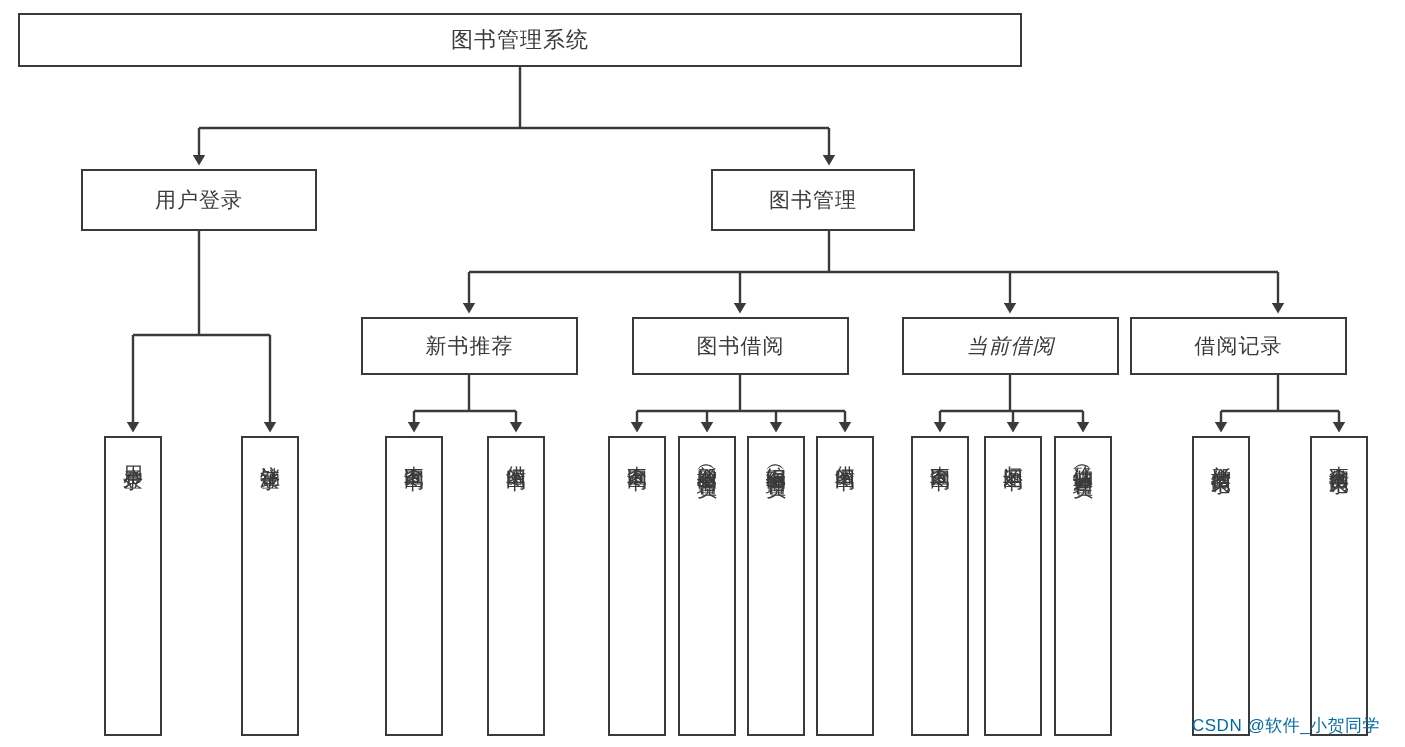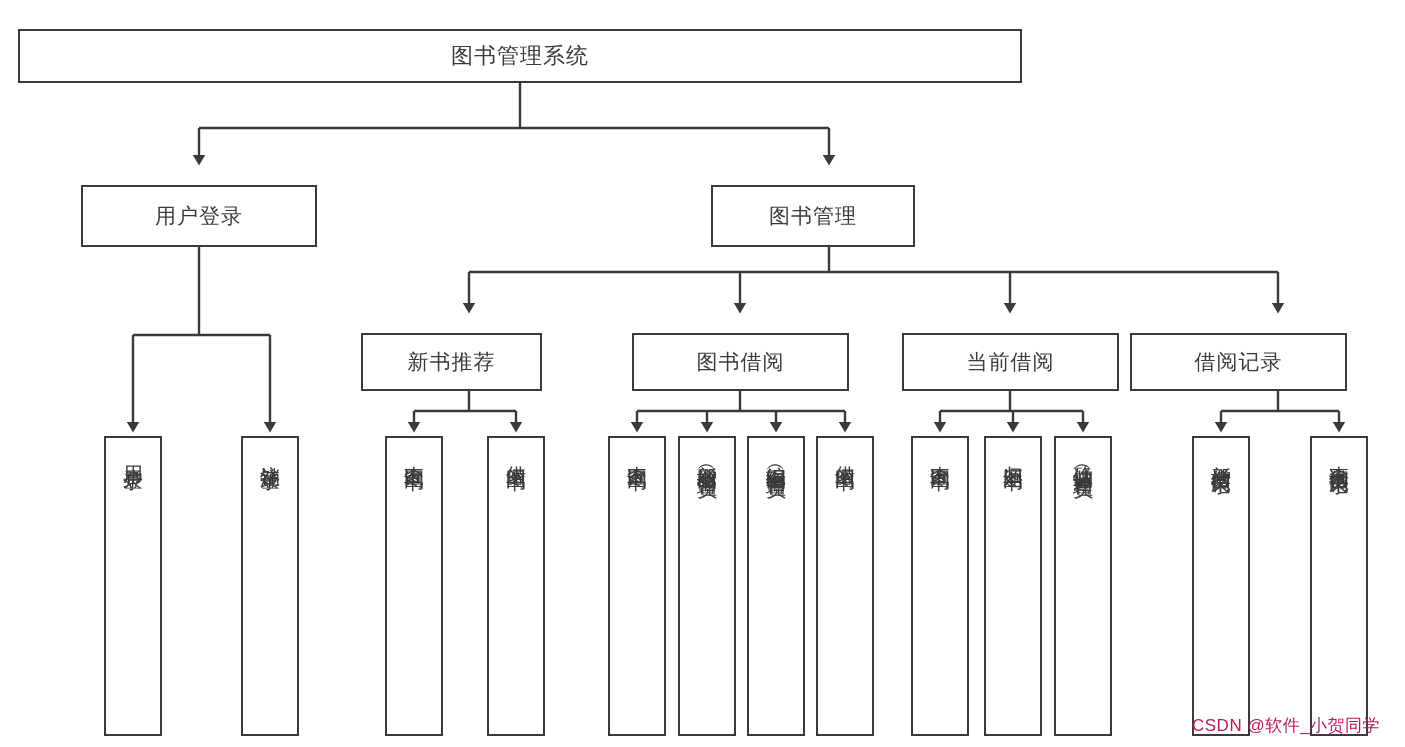--- a/index.html
+++ b/index.html
@@ -30,39 +30,38 @@
     background: #ffffff;
     border: 2px solid #3a3a3a;
     display: flex;
     align-items: center;
     justify-content: center;
     color: #3a3a3a;
   }
   .node.horiz {
     font-size: 21px;
     letter-spacing: 1px;
-    margin-top: 16px;
   }
   .node.vert {
     font-size: 20px;
     padding-top: 12px;
     align-items: flex-start;
     justify-content: center;
   }
   .node.vert .vlabel {
     writing-mode: vertical-rl;
     text-orientation: upright;
     line-height: 1.06;
     letter-spacing: 2px;
     white-space: nowrap;
   }
   .node.root { font-size: 22px; }
   .watermark {
     position: absolute;
-    color: #be185d;
+    color: #0369a1;
     font-size: 17px;
     letter-spacing: 0.5px;
     white-space: nowrap;
     user-select: none;
     text-align: right;
   }
 </style>
 </head>
 <body>
 
@@ -117,27 +116,27 @@
 
   <div id="level2-host">
       <div class="node horiz" style="left: 81px; top: 169px; width: 236px; height: 62px;">
         <span>用户登录</span>
       </div>
       <div class="node horiz" style="left: 711px; top: 169px; width: 204px; height: 62px;">
         <span>图书管理</span>
       </div>
     </div>
   <div id="level3-host">
-      <div class="node horiz" style="left: 361px; top: 317px; width: 181px; height: 58px;">
+      <div class="node horiz" style="left: 361px; top: 317px; width: 217px; height: 58px;">
         <span>新书推荐</span>
       </div>
       <div class="node horiz" style="left: 632px; top: 317px; width: 217px; height: 58px;">
         <span>图书借阅</span>
       </div>
-      <div class="node horiz" style="left: 902px; top: 317px; width: 217px; height: 58px;">
+      <div class="node horiz" style="left: 902px; top: 317px; width: 217px; height: 58px; font-style: italic;">
         <span>当前借阅</span>
       </div>
       <div class="node horiz" style="left: 1130px; top: 317px; width: 217px; height: 58px;">
         <span>借阅记录</span>
       </div>
     </div>
   <div id="leaves-host">
       <div class="node vert" style="left: 104px; top: 436px; width: 58px; height: 300px;">
         <span class="vlabel">用户登录</span>
       </div>

